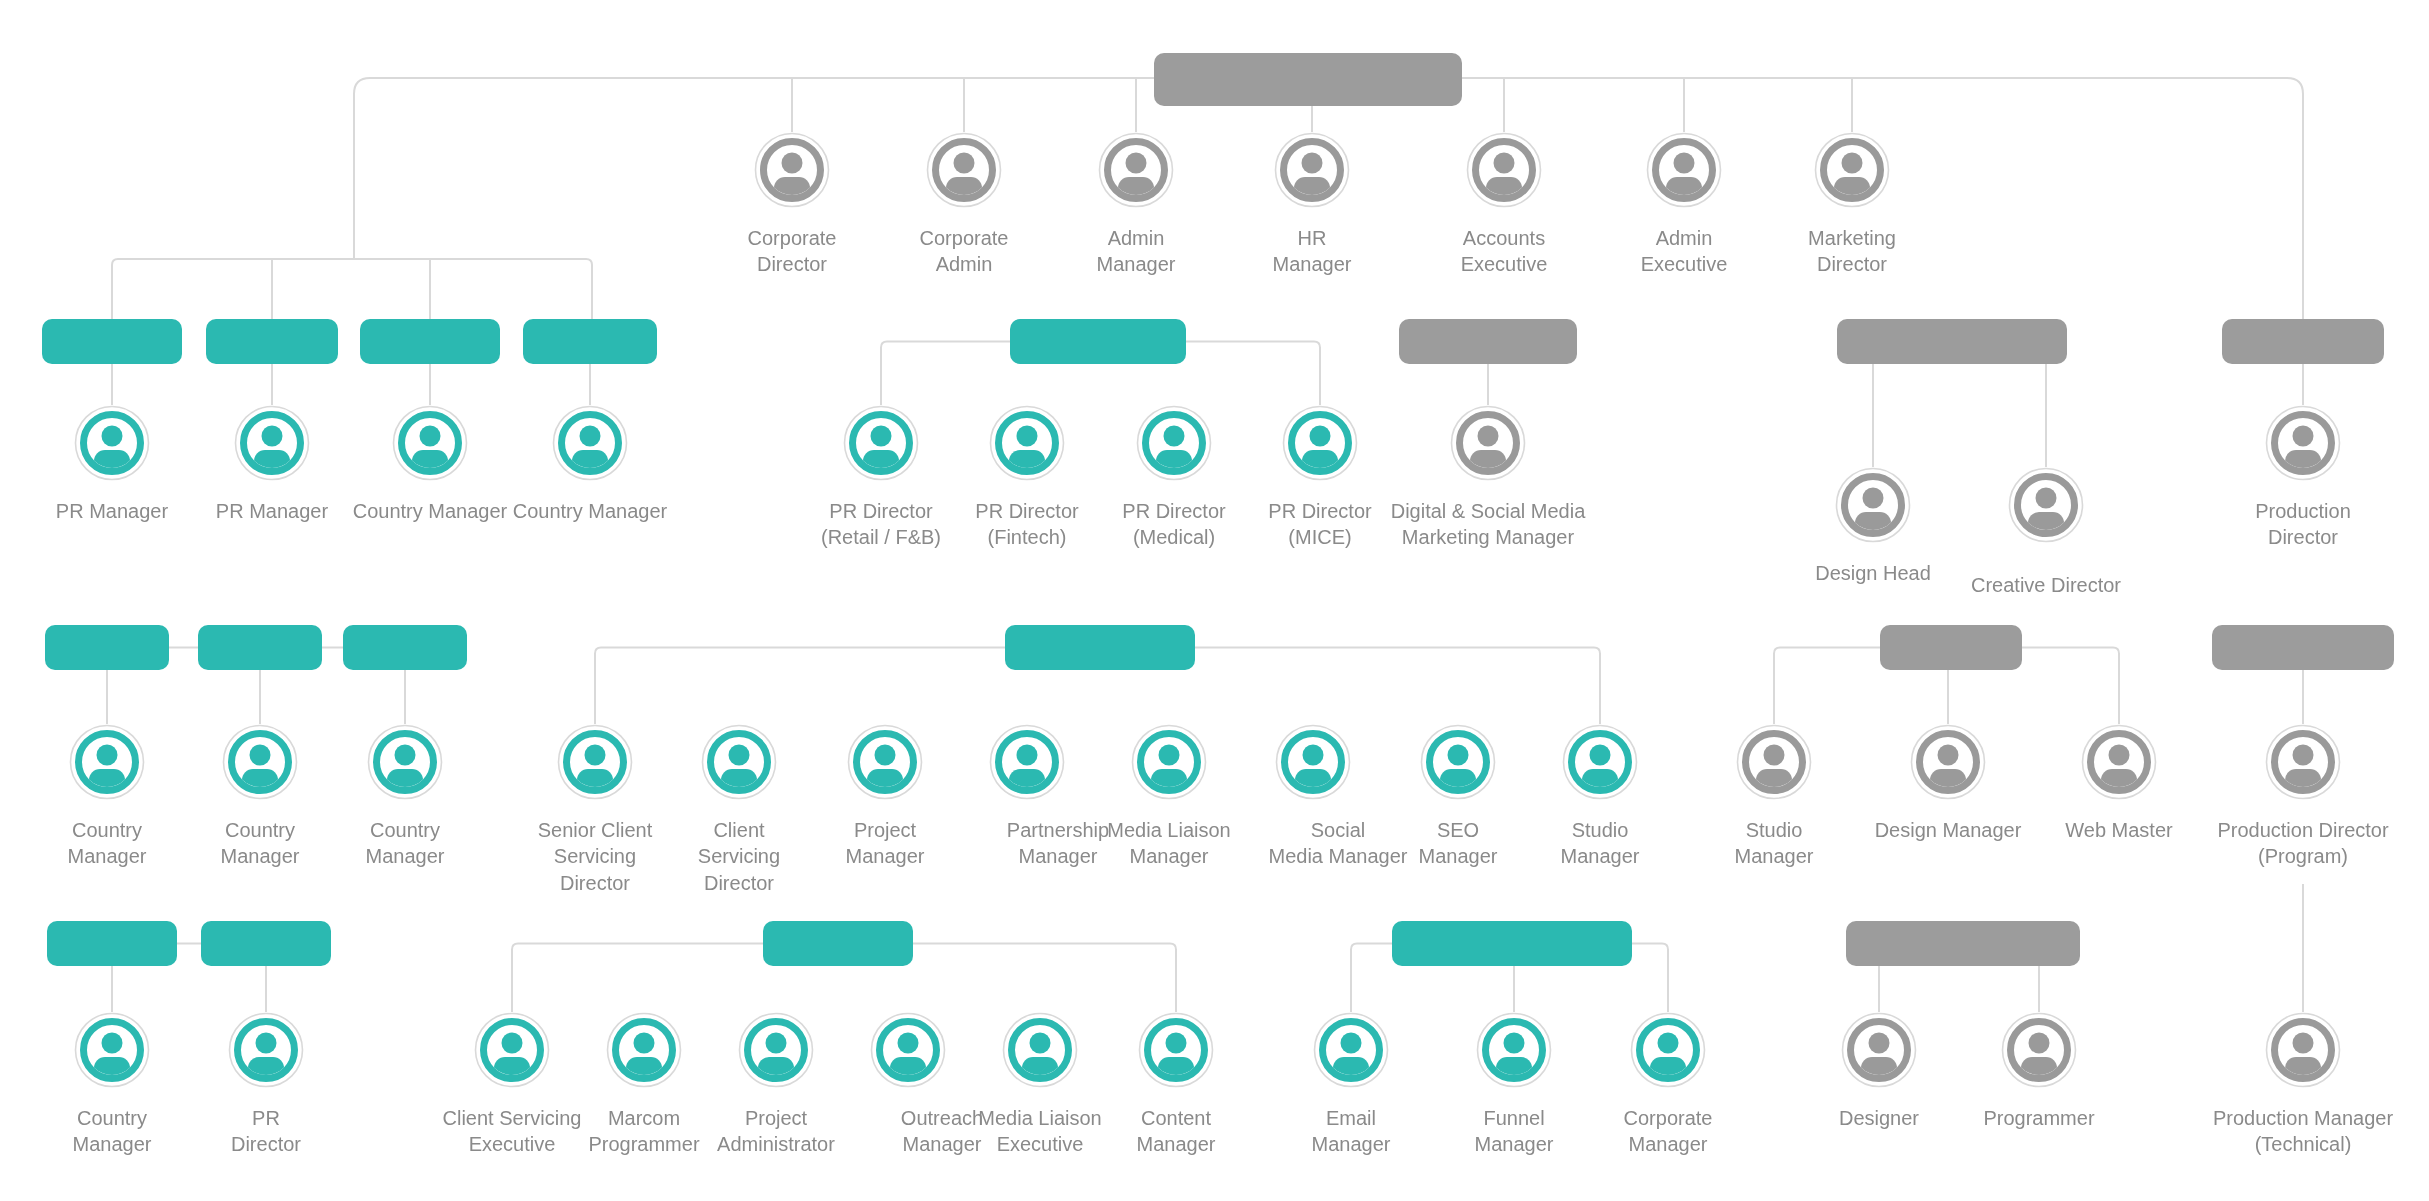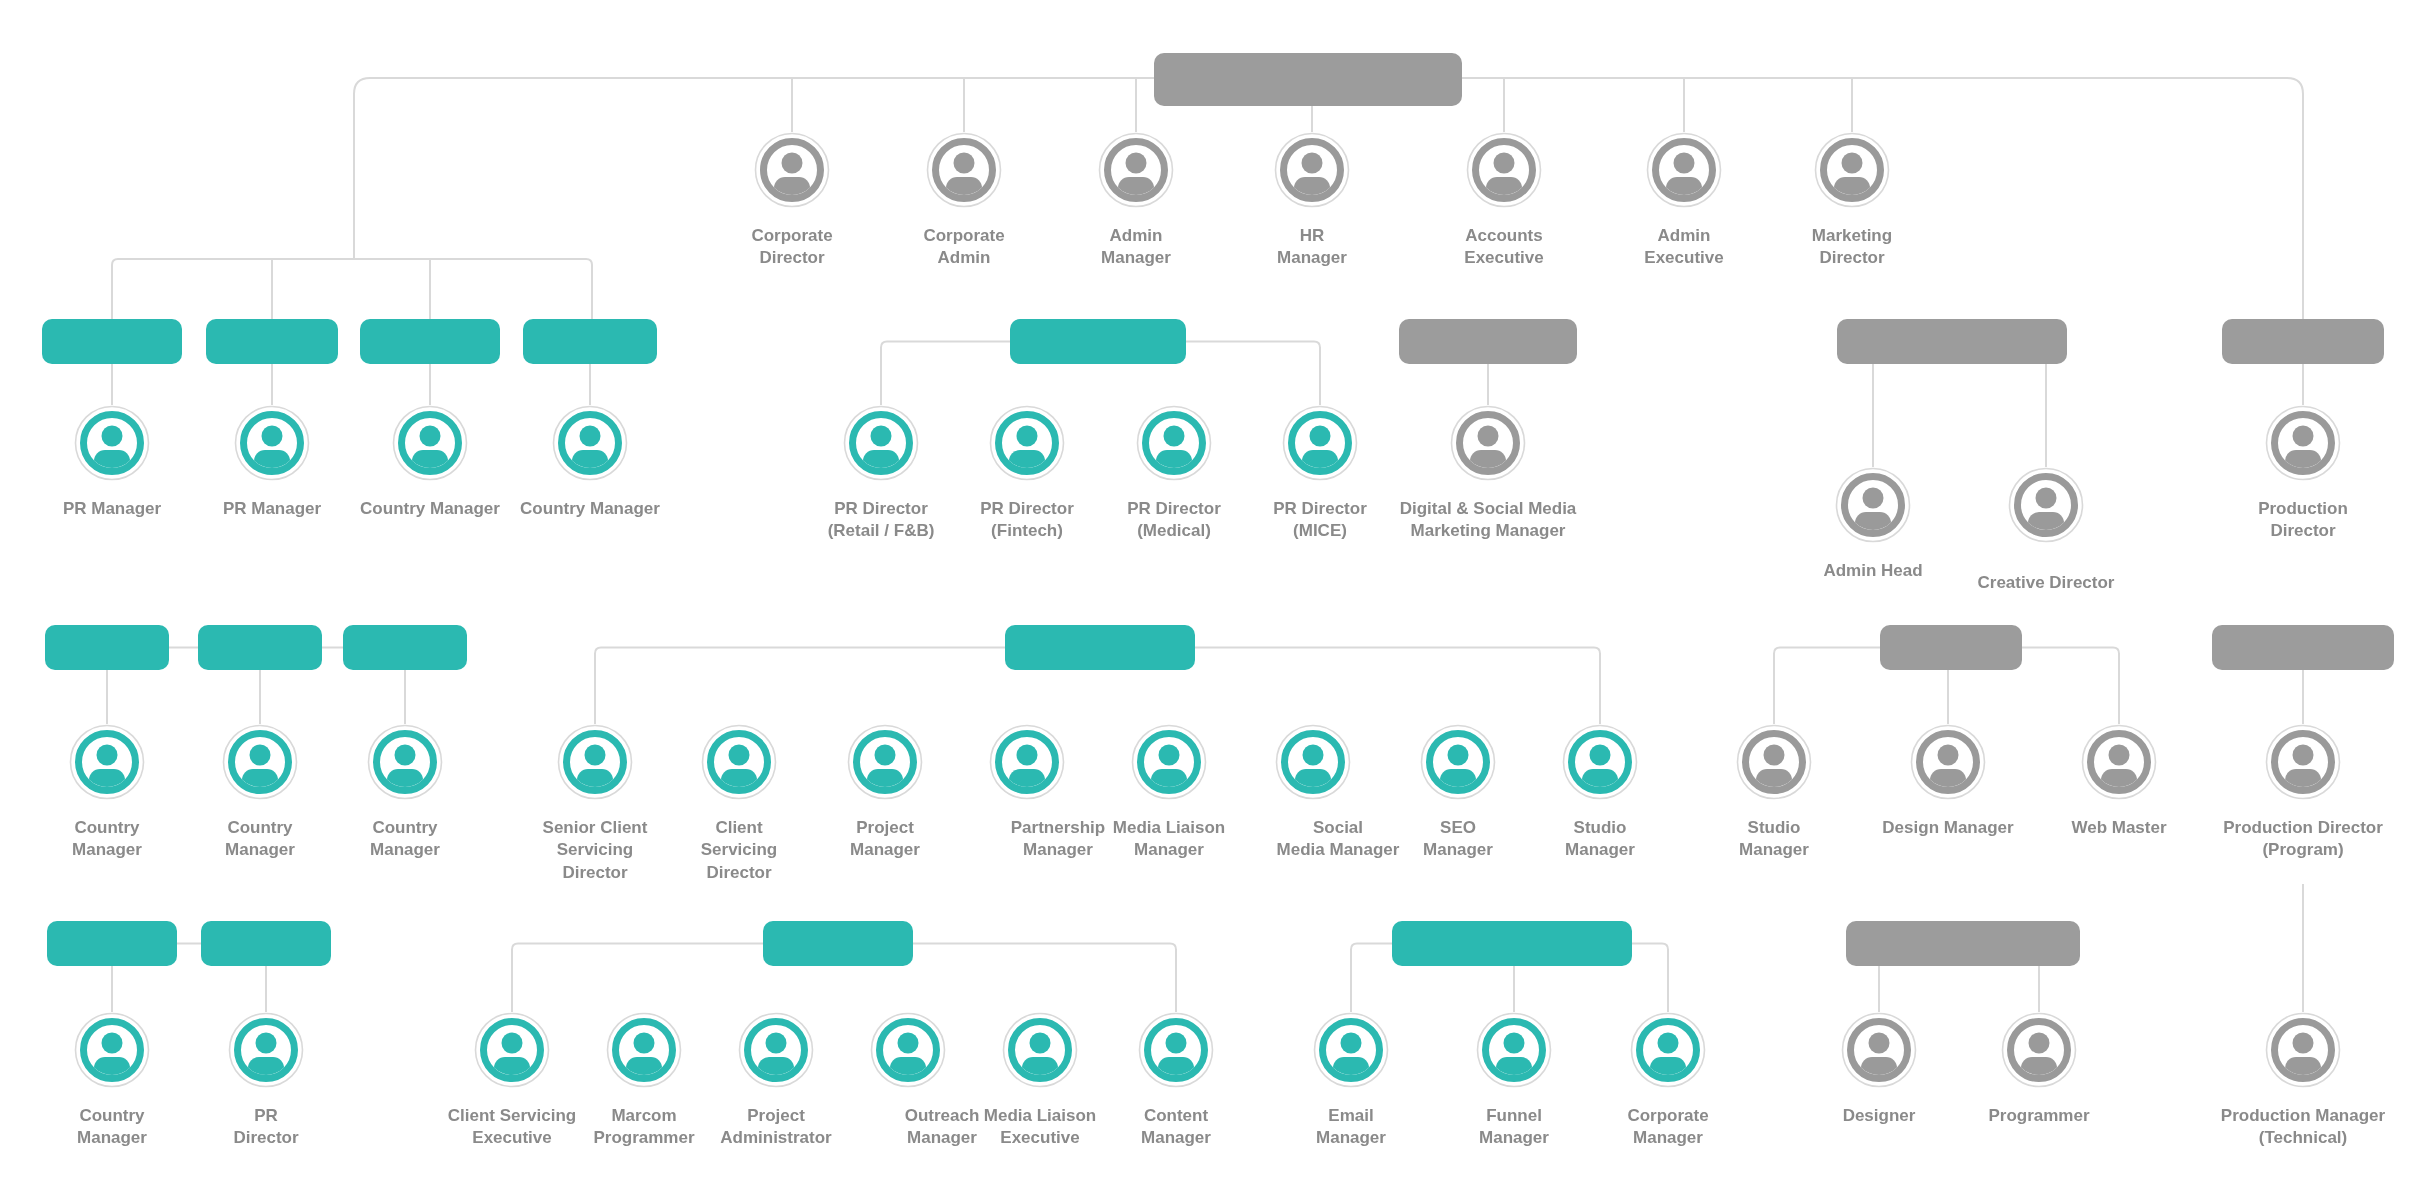--- a/index.html
+++ b/index.html
@@ -20,25 +20,24 @@
     font-size:19px;
     z-index:3;
     box-sizing:border-box;
   }
   .gbox.teal{background:#2bb9b1;}
   .gbox.gray{background:#9c9c9c;}
   .avatar{position:absolute;width:80px;height:80px;z-index:2;}
   .plabel{
     position:absolute;width:212px;
     text-align:center;
-    font-size:17px;line-height:1.32;
+    font-size:20px;line-height:1.32;
     color:#8a8a8a;
     white-space:pre-line;
     z-index:2;
-    font-weight:bold;
   }
 </style>
 </head>
 <body>
 
 <div class="stage">
   <svg id="wires" width="2429" height="1201" viewBox="0 0 2429 1201">
       <path d="M 354 259 L 354 94 Q 354 78 370 78 L 2287 78 Q 2303 78 2303 94 L 2303 319 M 792 78 L 792 132 M 964 78 L 964 132 M 1136 78 L 1136 132 M 1504 78 L 1504 132 M 1684 78 L 1684 132 M 1852 78 L 1852 132 M 1312 106 L 1312 132 M 112 319 L 112 265 Q 112 259 118 259 L 586 259 Q 592 259 592 265 L 592 319 M 272 259 L 272 319 M 430 259 L 430 319 M 112 364 L 112 405 M 272 364 L 272 405 M 430 364 L 430 405 M 590 364 L 590 405 M 1010 341.5 L 887 341.5 Q 881 341.5 881 347.5 L 881 405 M 1186 341.5 L 1314 341.5 Q 1320 341.5 1320 347.5 L 1320 405 M 1488 364 L 1488 405 M 1873 364 L 1873 467 M 2046 364 L 2046 467 M 2303 364 L 2303 405 M 107 670 L 107 724 M 260 670 L 260 724 M 405 670 L 405 724 M 1005 647.5 L 601 647.5 Q 595 647.5 595 653.5 L 595 724 M 1195 647.5 L 1594 647.5 Q 1600 647.5 1600 653.5 L 1600 724 M 1880 647.5 L 1780 647.5 Q 1774 647.5 1774 653.5 L 1774 724 M 2022 647.5 L 2113 647.5 Q 2119 647.5 2119 653.5 L 2119 724 M 1948 670 L 1948 724 M 2303 670 L 2303 724 M 112 966 L 112 1012 M 266 966 L 266 1012 M 763 943.5 L 518 943.5 Q 512 943.5 512 949.5 L 512 1012 M 913 943.5 L 1170 943.5 Q 1176 943.5 1176 949.5 L 1176 1012 M 1392 943.5 L 1357 943.5 Q 1351 943.5 1351 949.5 L 1351 1012 M 1632 943.5 L 1662 943.5 Q 1668 943.5 1668 949.5 L 1668 1012 M 1514 966 L 1514 1012 M 1879 966 L 1879 1012 M 2039 966 L 2039 1012 M 169 647.5 L 198 647.5 M 322 647.5 L 343 647.5 M 177 943.5 L 201 943.5 M 2303 884 L 2303 1012" fill="none" stroke="#d9d9d9" stroke-width="2"></path>
     </svg>
   <div id="nodes">
@@ -258,21 +257,21 @@
     <circle cx="40" cy="40" r="36.5" fill="#ffffff" stroke="#d9d9d9" stroke-width="1.6"></circle>
     <circle cx="40" cy="40" r="28.5" fill="#ffffff" stroke="#9a9a9a" stroke-width="7"></circle>
     <clipPath id="clip-7-0">
           <circle cx="40" cy="40" r="25"></circle>
         </clipPath>
     <g clip-path="url(#clip-7-0)">
       <circle cx="40" cy="33" r="10.5" fill="#9a9a9a"></circle>
       <rect x="22" y="47" width="36" height="30" rx="11" fill="#9a9a9a"></rect>
     </g>
   </svg>
-      <div class="plabel" style="left:1767px;top:560px">Admin Head</div>
+      <div class="plabel" style="left:1767px;top:560px">Design Head</div>
       <svg class="avatar" style="left:2006px;top:465px" viewBox="0 0 80 80">
     <circle cx="40" cy="40" r="36.5" fill="#ffffff" stroke="#d9d9d9" stroke-width="1.6"></circle>
     <circle cx="40" cy="40" r="28.5" fill="#ffffff" stroke="#9a9a9a" stroke-width="7"></circle>
     <clipPath id="clip-7-1">
           <circle cx="40" cy="40" r="25"></circle>
         </clipPath>
     <g clip-path="url(#clip-7-1)">
       <circle cx="40" cy="33" r="10.5" fill="#9a9a9a"></circle>
       <rect x="22" y="47" width="36" height="30" rx="11" fill="#9a9a9a"></rect>
     </g>

